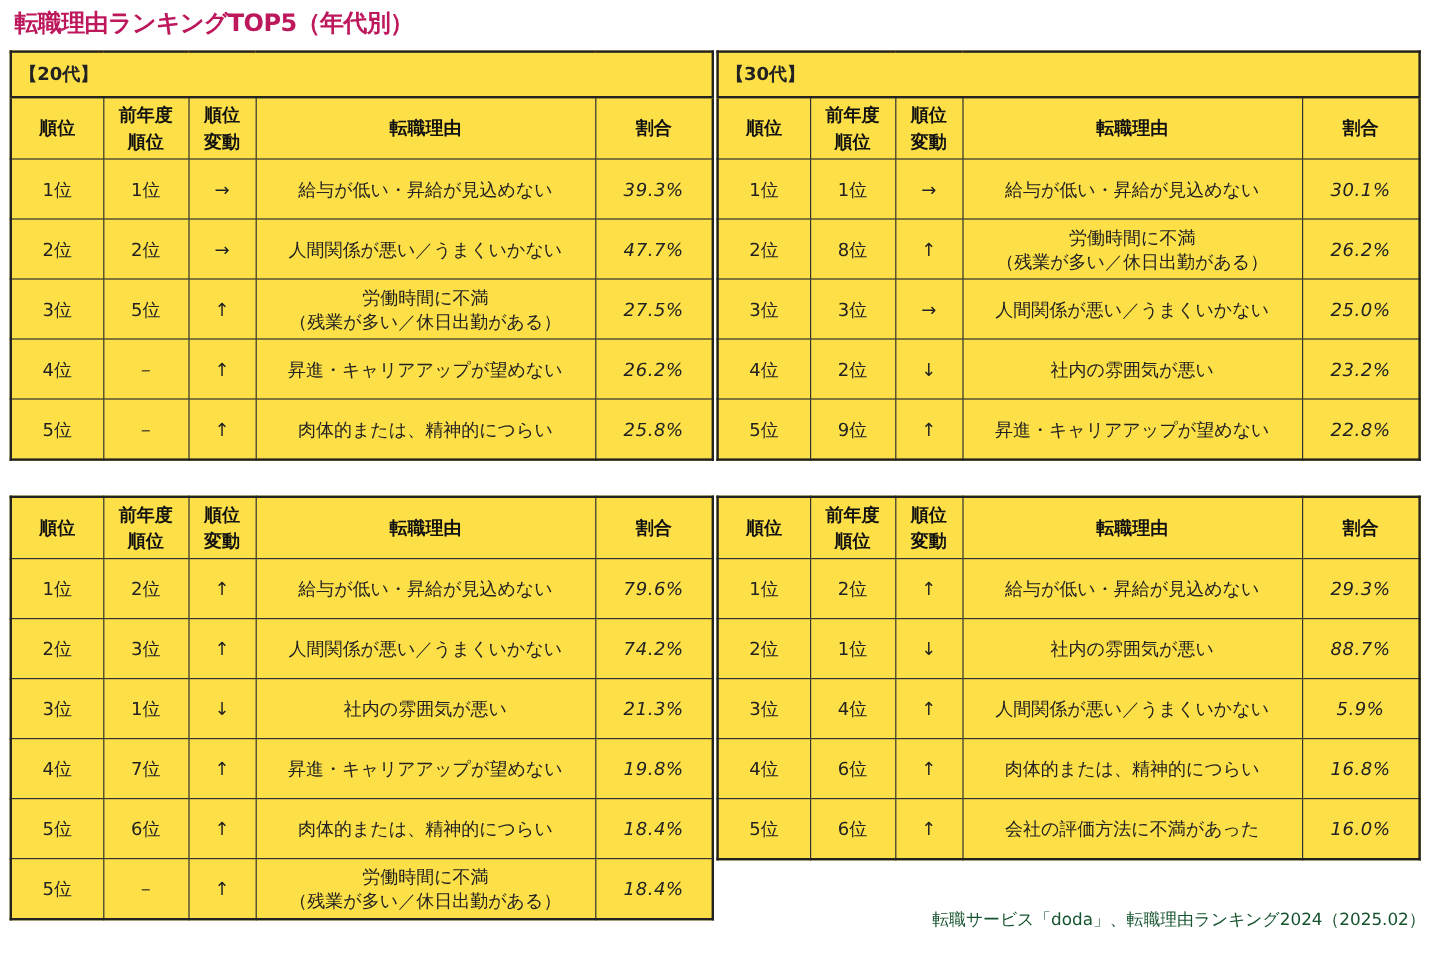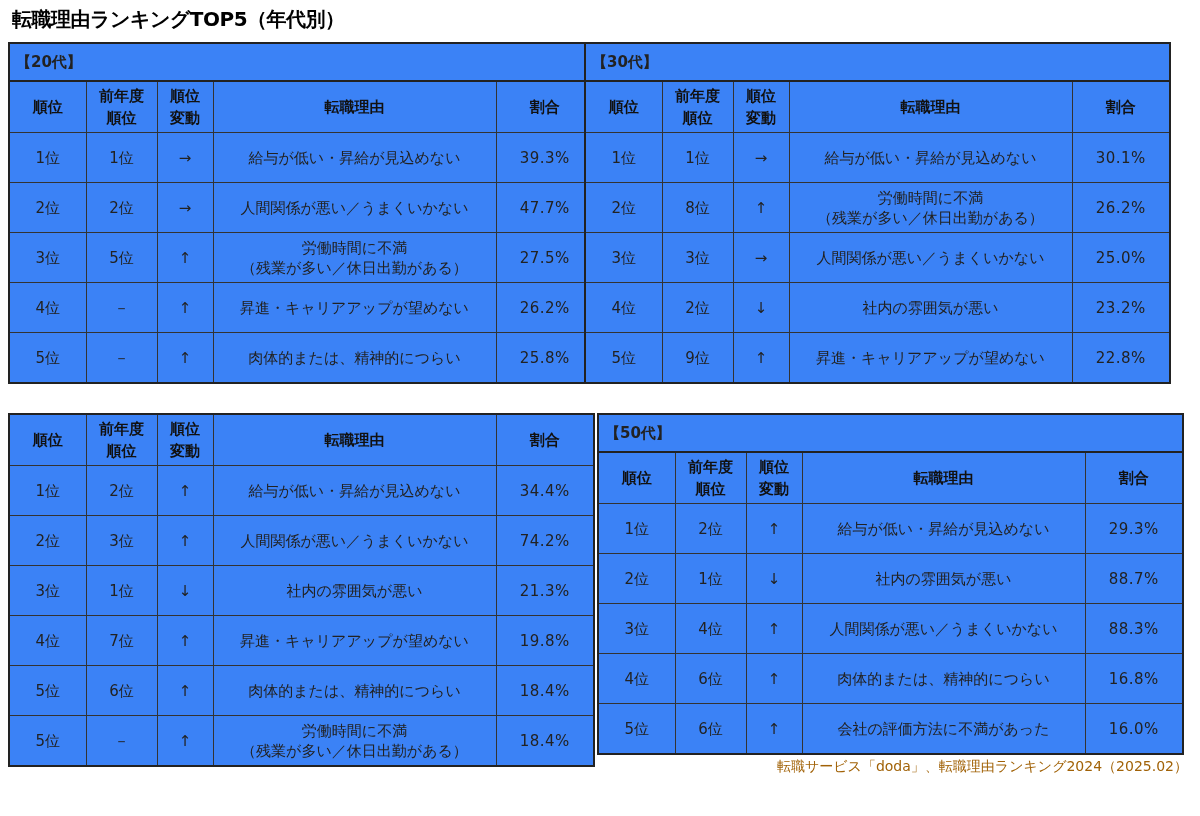--- a/index.html
+++ b/index.html
@@ -2,51 +2,51 @@
 <html><head>
 <meta charset="utf-8">
 <style>
   html, body { margin: 0; padding: 0; background: #ffffff; }
   body {
     width: 1200px; height: 816px; position: relative; overflow: hidden;
     font-family: "DejaVu Sans", "Liberation Sans", sans-serif; color: #222;
   }
   .page-title {
     position: absolute; left: 12px; top: 6px;
-    font-size: 20px; font-weight: bold; color: #000000; letter-spacing: -0.5px;
+    font-size: 20px; font-weight: bold; color: #be185d; letter-spacing: -0.5px;
   }
   .rank-table {
     position: absolute; border-collapse: collapse; table-layout: fixed;
-    border: 2.5px solid #222; background: #3b82f6;
+    border: 2.5px solid #222; background: #fde047;
   }
   .rank-table td, .rank-table th {
     border: 1px solid #333; text-align: center; vertical-align: middle;
     padding: 0; font-size: 15px; line-height: 20px; color: #222;
   }
   .rank-table th { font-weight: bold; color: #111; }
   .rank-table .group-row td {
     text-align: left; padding-left: 6px; font-weight: bold; font-size: 15px;
     height: 36px; border-bottom: 2.5px solid #222;
   }
   .rank-table .head-row th { height: 50px; line-height: 22px; }
   .rank-table .data-row td { height: 49px; }
   .col-rank { width: 77px; }
   .col-prev { width: 71px; }
   .col-move { width: 56px; }
   .col-reason { width: 283px; }
   .col-pct { width: 98px; }
-  .pct { letter-spacing: 0.5px; }
+  .pct { letter-spacing: 0.5px; font-style: italic; }
   .arrow { font-size: 16px; }
   #t20 { left: 8px; top: 42px; }
-  #t30 { left: 584px; top: 42px; }
+  #t30 { left: 597px; top: 42px; }
   #t40 { left: 8px; top: 413px; }
   #t50 { left: 597px; top: 413px; }
   .source-note {
     position: absolute; right: 12px; top: 758px;
-    font-size: 14px; color: #a16207;
+    font-size: 14px; color: #14532d;
   }
 </style>
 </head>
 <body>
 
 <div class="page-title">転職理由ランキングTOP5（年代別）</div>
 
 <table class="rank-table" id="t20">
   <colgroup>
       <col class="col-rank">
@@ -175,21 +175,21 @@
     <th><span>前年度</span><br><span>順位</span></th>
     <th><span>順位</span><br><span>変動</span></th>
     <th>転職理由</th>
     <th>割合</th>
   </tr>
   <tr class="data-row">
     <td>1位</td>
     <td>2位</td>
     <td class="arrow">↑</td>
     <td><span>給与が低い・昇給が見込めない</span></td>
-    <td class="pct">34.4%</td>
+    <td class="pct">79.6%</td>
   </tr>
   <tr class="data-row">
     <td>2位</td>
     <td>3位</td>
     <td class="arrow">↑</td>
     <td><span>人間関係が悪い／うまくいかない</span></td>
     <td class="pct">74.2%</td>
   </tr>
   <tr class="data-row">
     <td>3位</td>
@@ -224,23 +224,20 @@
 
 <table class="rank-table" id="t50">
   <colgroup>
       <col class="col-rank">
       <col class="col-prev">
       <col class="col-move">
       <col class="col-reason">
       <col class="col-pct">
     </colgroup>
   <tbody>
-      <tr class="group-row">
-        <td colspan="5">【50代】</td>
-      </tr>
   <tr class="head-row">
     <th>順位</th>
     <th><span>前年度</span><br><span>順位</span></th>
     <th><span>順位</span><br><span>変動</span></th>
     <th>転職理由</th>
     <th>割合</th>
   </tr>
   <tr class="data-row">
     <td>1位</td>
     <td>2位</td>
@@ -253,21 +250,21 @@
     <td>1位</td>
     <td class="arrow">↓</td>
     <td><span>社内の雰囲気が悪い</span></td>
     <td class="pct">88.7%</td>
   </tr>
   <tr class="data-row">
     <td>3位</td>
     <td>4位</td>
     <td class="arrow">↑</td>
     <td><span>人間関係が悪い／うまくいかない</span></td>
-    <td class="pct">88.3%</td>
+    <td class="pct">5.9%</td>
   </tr>
   <tr class="data-row">
     <td>4位</td>
     <td>6位</td>
     <td class="arrow">↑</td>
     <td><span>肉体的または、精神的につらい</span></td>
     <td class="pct">16.8%</td>
   </tr>
   <tr class="data-row">
     <td>5位</td>

